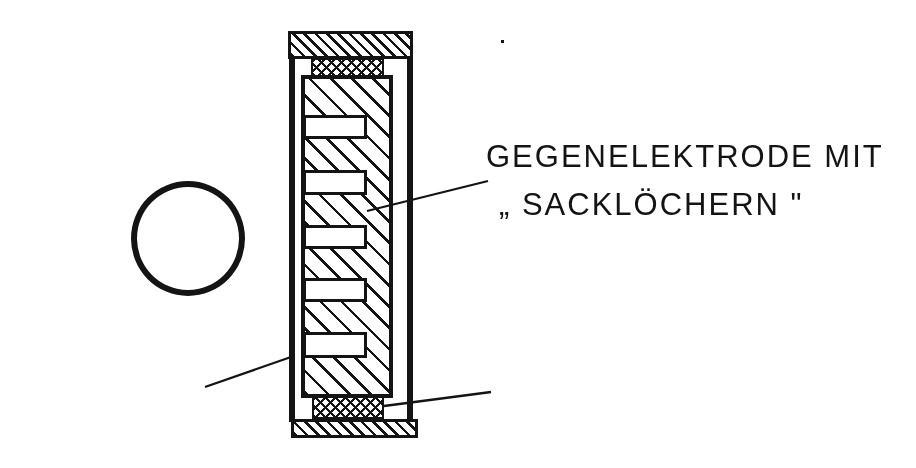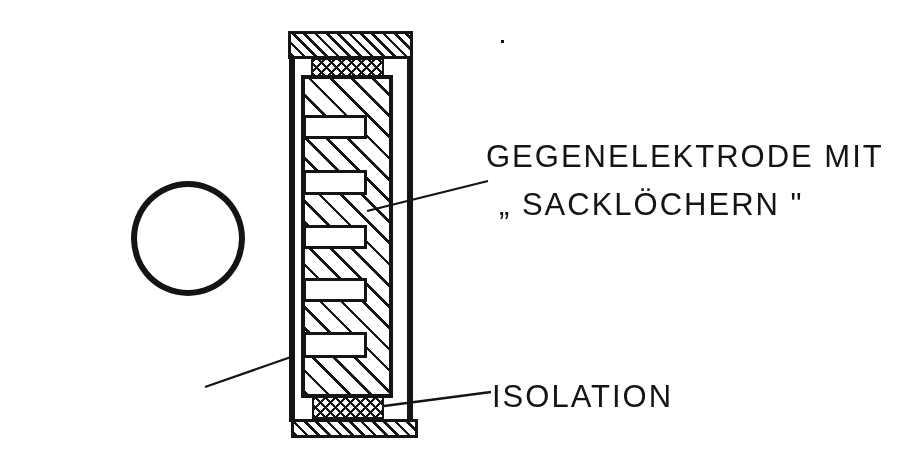--- a/index.html
+++ b/index.html
@@ -109,15 +109,14 @@
   <svg class="abs leaders" viewBox="0 0 916 468" xmlns="http://www.w3.org/2000/svg">
     <line x1="367" y1="211" x2="488" y2="181" stroke="#141414" stroke-width="2.3"></line>
     <line x1="205" y1="387" x2="291" y2="357" stroke="#141414" stroke-width="2.3"></line>
     <line x1="384" y1="406" x2="491" y2="392" stroke="#141414" stroke-width="2.3"></line>
   </svg>
 
   <div class="abs speck"></div>
 
   <div class="label lbl-gegen-1">GEGENELEKTRODE MIT</div>
   <div class="label lbl-gegen-2">„ SACKLÖCHERN "</div>
-  <div class="label lbl-isolation">ISOLATION</div>
 
 </div>
 
 </body></html>

